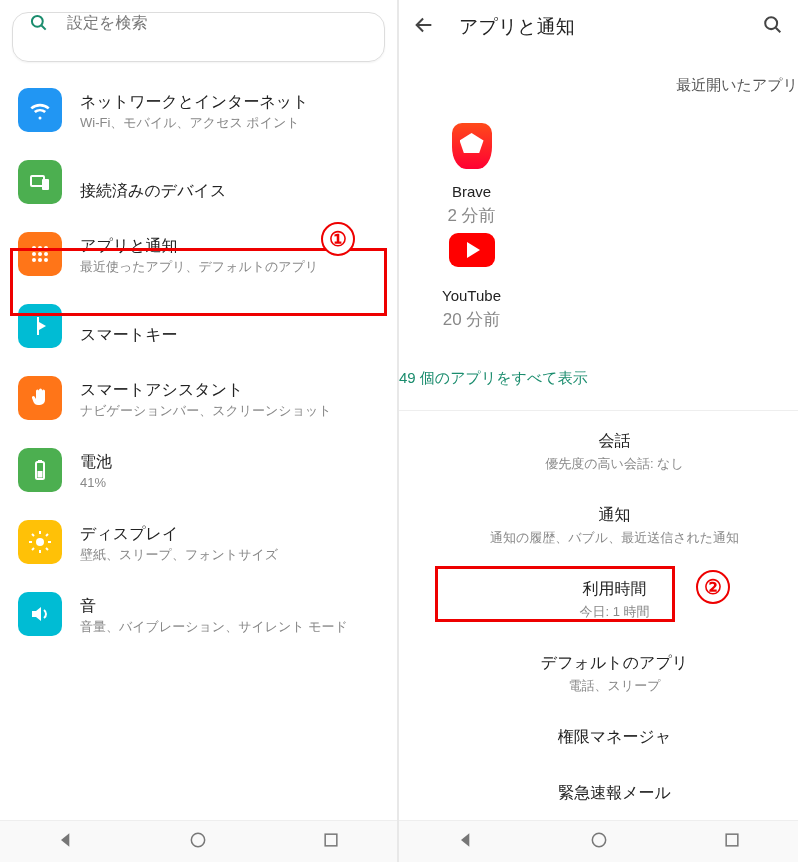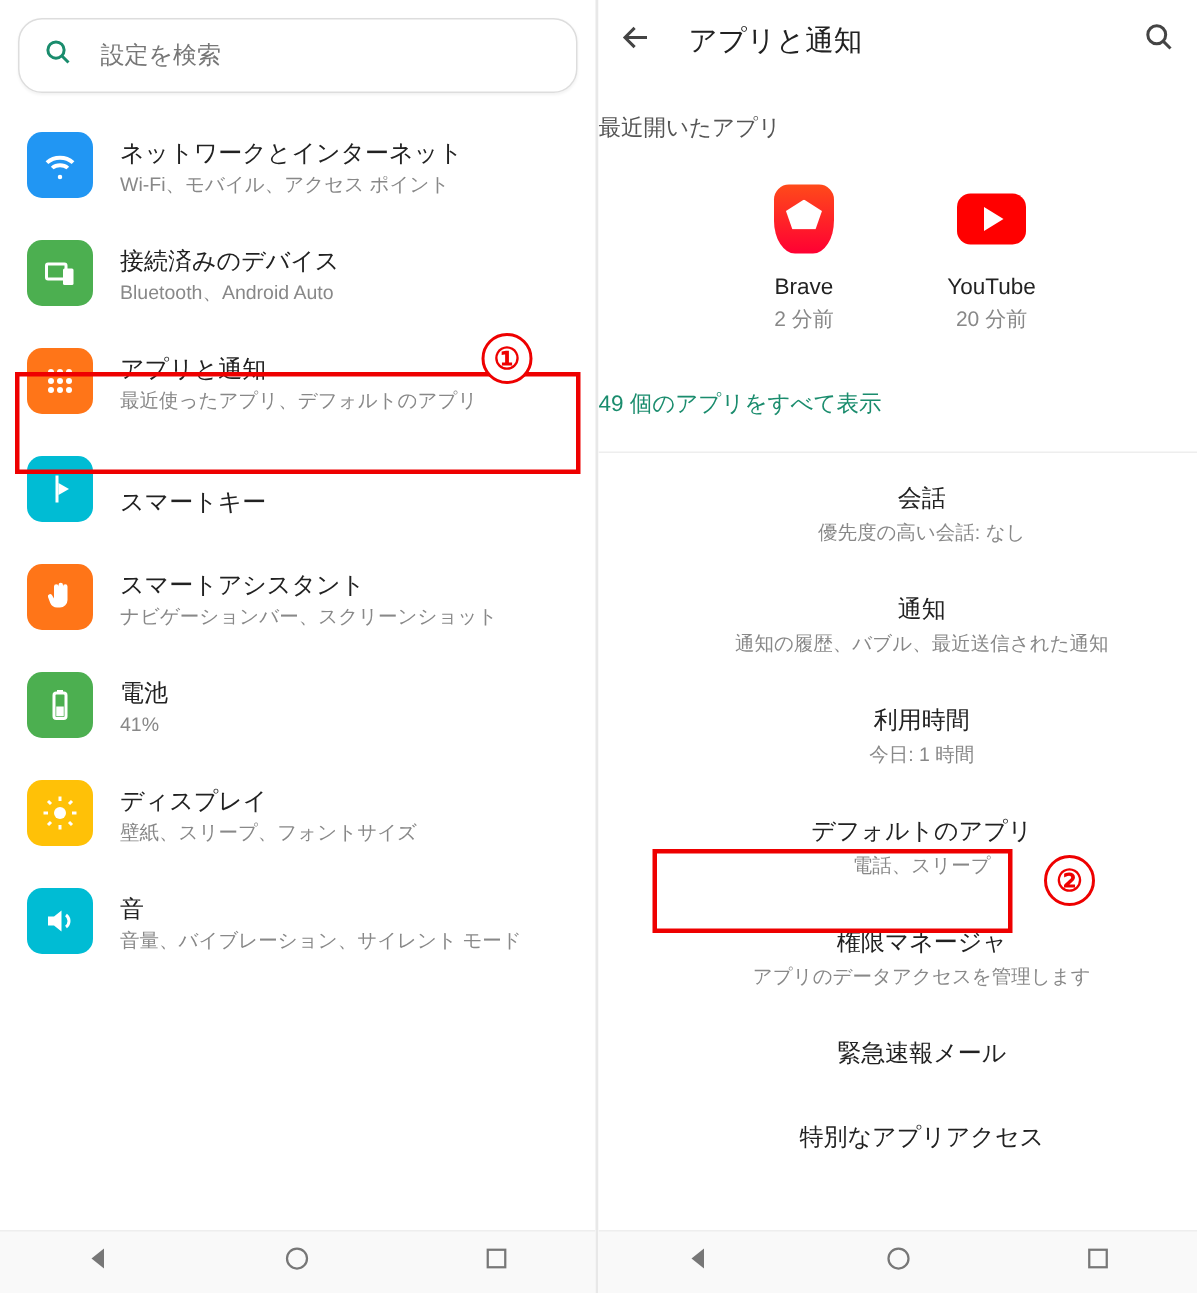--- a/index.html
+++ b/index.html
@@ -1,19 +1,19 @@
 <!DOCTYPE html>
 <html><head>
 <meta charset="utf-8">
 <style>
 * { margin: 0; padding: 0; box-sizing: border-box; }
 body { font-family: -apple-system, "Helvetica Neue", Arial, sans-serif; background: #fff; width: 799px; height: 862px; display: flex; }
 .pane { width: 399px; height: 862px; background: #fff; position: relative; overflow: hidden; }
 .pane-left { border-right: 2px solid #e8e8e8; }
-.search-bar { margin: 12px; height: 50px; border: 1px solid #ddd; border-radius: 16px; display: flex; align-items: center; padding: 0 16px; box-shadow: 0 1px 2px rgba(0,0,0,0.05); }
+.search-bar { margin: 12px; height: 50px; border: 1px solid #ddd; border-radius: 16px; display: flex; align-items: flex-start; padding: 0 16px; box-shadow: 0 1px 2px rgba(0,0,0,0.05); }
 .search-icon { color: #1a8c6d; margin-right: 18px; }
 .search-placeholder { color: #777; font-size: 16px; }
 .settings-list { padding: 0 0 0 0; }
 .setting-item { display: flex; align-items: flex-end; padding: 14px 18px; position: relative; }
 .setting-icon { width: 44px; height: 44px; border-radius: 10px; display: flex; align-items: center; justify-content: center; margin-right: 18px; flex-shrink: 0; }
 .setting-text { flex: 1; min-width: 0; }
 .setting-title { font-size: 16px; color: #222; margin-bottom: 2px; }
 .setting-sub { font-size: 13px; color: #888; line-height: 1.3; }
 .ic-blue { background: #2196f3; }
 .ic-green { background: #4caf50; }
@@ -28,26 +28,26 @@
 .badge { position: absolute; width: 34px; height: 34px; border: 2.5px solid #e00; border-radius: 50%; color: #e00; display: flex; align-items: center; justify-content: center; font-size: 20px; font-weight: 700; background: #fff; }
 .badge-1 { top: -18px; right: 42px; }
 .highlight-box { position: absolute; border: 3px solid #e00; pointer-events: none; }
 .hb-1 { left: 10px; right: 10px; top: 248px; height: 68px; }
 .navbar { position: absolute; bottom: 0; left: 0; right: 0; height: 42px; display: flex; align-items: center; justify-content: space-around; border-top: 1px solid #eee; color: #888; background: #f9f9f9; }
 .navbar svg { width: 20px; height: 20px; stroke: #777; fill: none; stroke-width: 1.8; }
 .header { height: 54px; display: flex; align-items: center; padding: 0 14px; }
 .back-icon { color: #444; margin-right: 24px; }
 .header-title { font-size: 19px; color: #222; flex: 1; }
 .search-right { color: #444; }
-.section-heading { text-align: left; color: #555; font-size: 15px; padding: 22px 0 18px; }
-.recent-apps { display: flex; justify-content: center; padding: 10px 10px 24px; }
+.section-heading { text-align: right; color: #555; font-size: 15px; padding: 22px 0 18px; }
+.recent-apps { display: flex; justify-content: center; padding: 10px 10px 24px; flex-direction: column; }
 .recent-app { text-align: center; width: 33%; }
 .app-icon { width: 46px; height: 46px; margin: 0 auto 14px; display: flex; align-items: center; justify-content: center; }
 .app-name { font-size: 15px; color: #222; margin-bottom: 4px; }
-.app-time { font-size: 14px; color: #888; }
+.app-time { font-size: 17px; color: #888; }
 .show-all { text-align: left; color: #1a8c6d; font-size: 15px; padding: 14px 0 22px; font-weight: 500; }
 .divider { height: 1px; background: #eee; margin: 0 0; }
 .detail-list { padding: 4px 0; }
 .detail-item { padding: 16px 28px 16px 60px; position: relative; text-align: center; }
 .detail-title { font-size: 16px; color: #222; margin-bottom: 3px; }
 .detail-sub { font-size: 13px; color: #888; }
 .hb-2 { left: 36px; top: 566px; width: 240px; height: 56px; }
 .badge-2 { top: 570px; right: 68px; }
 .brave-icon { background: linear-gradient(#ff4a1a,#f03); border-radius: 10px 10px 14px 14px / 10px 10px 22px 22px; width: 40px; height: 46px; position: relative; }
 .brave-icon::before { content: ""; position: absolute; left: 8px; top: 10px; width: 24px; height: 20px; background: #fff; clip-path: polygon(50% 0, 100% 38%, 82% 100%, 18% 100%, 0 38%); }
@@ -88,21 +88,20 @@
     </div>
     <div class="setting-item">
       <div class="setting-icon ic-green">
           <svg class="ii" viewBox="0 0 24 24">
             <rect x="3" y="6" width="13" height="10" rx="1" fill="none" stroke="#fff" stroke-width="2"></rect>
             <rect x="14" y="9" width="7" height="11" rx="1"></rect>
           </svg>
         </div>
       <div class="setting-text">
           <div class="setting-title">接続済みのデバイス</div>
-          <div class="setting-sub">Bluetooth、Android Auto</div>
         </div>
     </div>
     <div class="setting-item" style="position:relative;">
       <div class="setting-icon ic-orange">
           <svg class="ii" viewBox="0 0 24 24">
             <circle cx="6" cy="6" r="2"></circle>
             <circle cx="12" cy="6" r="2"></circle>
             <circle cx="18" cy="6" r="2"></circle>
             <circle cx="6" cy="12" r="2"></circle>
             <circle cx="12" cy="12" r="2"></circle>
@@ -254,21 +253,20 @@
     <div class="detail-item">
       <div class="detail-title">利用時間</div>
       <div class="detail-sub">今日: 1 時間</div>
     </div>
     <div class="detail-item">
       <div class="detail-title">デフォルトのアプリ</div>
       <div class="detail-sub">電話、スリープ</div>
     </div>
     <div class="detail-item">
       <div class="detail-title">権限マネージャ</div>
-      <div class="detail-sub">アプリのデータアクセスを管理します</div>
     </div>
     <div class="detail-item">
       <div class="detail-title">緊急速報メール</div>
     </div>
     <div class="detail-item">
       <div class="detail-title">特別なアプリアクセス</div>
     </div>
   </div>
 
   <div class="highlight-box hb-2"></div>

